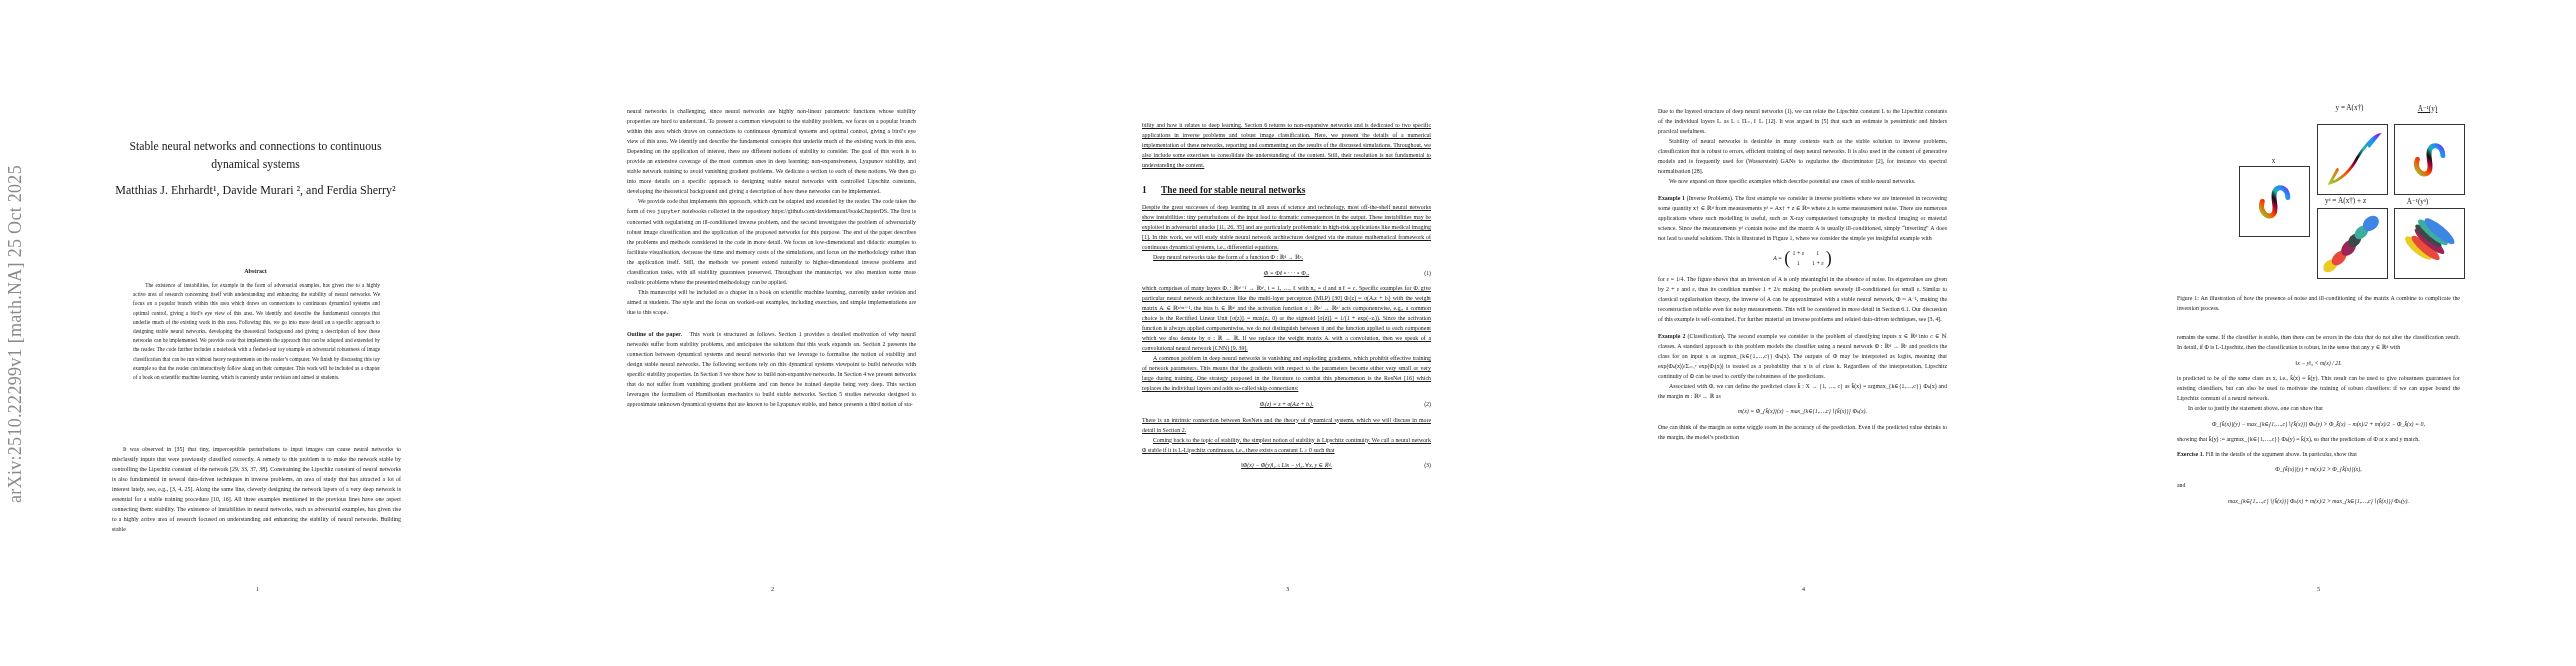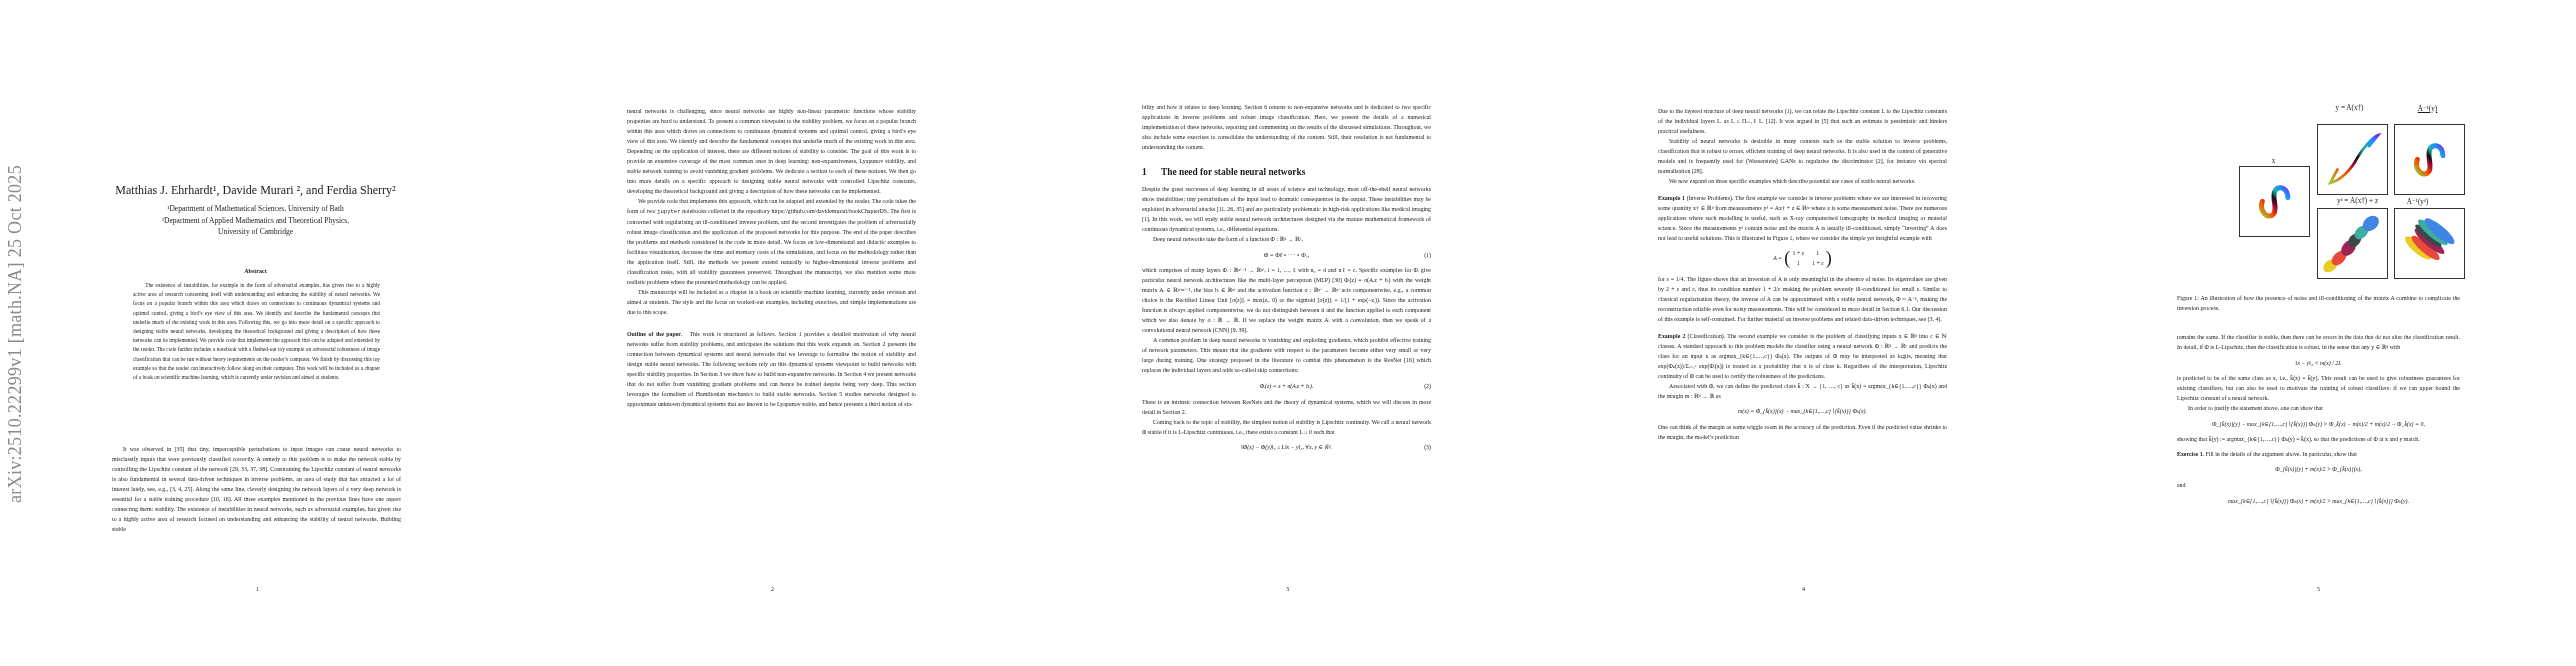--- a/index.html
+++ b/index.html
@@ -33,26 +33,22 @@
   .plabel { position:absolute; width:89px; text-align:center; font-size:7.2px; }
   .caption { position:absolute; font-size:5.9px; line-height:10px; }
 </style>
 </head>
 <body>
 
 <div class="page" style="left:0px;">
   <div class="stamp">
     <span>arXiv:2510.22299v1  [math.NA]  25 Oct 2025</span>
   </div>
+  <div class="title">Stable neural networks and connections to continuous dynamical systems</div>
   <div class="authors">Matthias J. Ehrhardt¹, Davide Murari ², and Ferdia Sherry²</div>
-  <div class="affil">
-    <div>¹Department of Mathematical Sciences, University of Bath</div>
-    <div>²Department of Applied Mathematics and Theoretical Physics,</div>
-    <div>University of Cambridge</div>
-  </div>
   <div class="abs-h">Abstract</div>
   <div class="abs">
     <p>The existence of instabilities, for example in the form of adversarial examples, has given rise to a highly active area of research concerning itself with understanding and enhancing the stability of neural networks. We focus on a popular branch within this area which draws on connections to continuous dynamical systems and optimal control, giving a bird’s eye view of this area. We identify and describe the fundamental concepts that underlie much of the existing work in this area. Following this, we go into more detail on a specific approach to designing stable neural networks, developing the theoretical background and giving a description of how these networks can be implemented. We provide code that implements the approach that can be adapted and extended by the reader. The code further includes a notebook with a fleshed-out toy example on adversarial robustness of image classification that can be run without heavy requirements on the reader’s computer. We finish by discussing this toy example so that the reader can interactively follow along on their computer. This work will be included as a chapter of a book on scientific machine learning, which is currently under revision and aimed at students.</p>
   </div>
   <div class="col" style="left:112px; width:289px; top:444px;">
     <p class="ind">It was observed in [35] that tiny, imperceptible perturbations to input images can cause neural networks to misclassify inputs that were previously classified correctly. A remedy to this problem is to make the network stable by controlling the Lipschitz constant of the network [29, 33, 37, 38]. Constraining the Lipschitz constant of neural networks is also fundamental in several data-driven techniques in inverse problems, an area of study that has attracted a lot of interest lately, see, e.g., [3, 4, 25]. Along the same line, cleverly designing the network layers of a very deep network is essential for a stable training procedure [10, 16]. All three examples mentioned in the previous lines have one aspect connecting them: stability. The existence of instabilities in neural networks, such as adversarial examples, has given rise to a highly active area of research focused on understanding and enhancing the stability of neural networks. Building stable</p>
   </div>
   <div class="pagenum">1</div>
 </div>
 
@@ -60,21 +56,21 @@
   <div class="col" style="left:112px; width:289px; top:106px;">
     <p>neural networks is challenging, since neural networks are highly non-linear parametric functions whose stability properties are hard to understand. To present a common viewpoint to the stability problem, we focus on a popular branch within this area which draws on connections to continuous dynamical systems and optimal control, giving a bird’s eye view of this area. We identify and describe the fundamental concepts that underlie much of the existing work in this area. Depending on the application of interest, there are different notions of stability to consider. The goal of this work is to provide an extensive coverage of the most common ones in deep learning: non-expansiveness, Lyapunov stability, and stable network training to avoid vanishing gradient problems. We dedicate a section to each of these notions. We then go into more details on a specific approach to designing stable neural networks with controlled Lipschitz constants, developing the theoretical background and giving a description of how these networks can be implemented.</p>
     <p class="ind"><span>We provide code that implements this approach, which can be adapted and extended by the reader. The code takes the form of two </span><span class="mono">jupyter</span><span> notebooks collected in the repository https://github.com/davidemurari/bookChapterDS. The first is concerned with regularising an ill-conditioned inverse problem, and the second investigates the problem of adversarially robust image classification and the application of the proposed networks for this purpose. The end of the paper describes the problems and methods considered in the code in more detail. We focus on low-dimensional and didactic examples to facilitate visualisation, decrease the time and memory costs of the simulations, and focus on the methodology rather than the application itself. Still, the methods we present extend naturally to higher-dimensional inverse problems and classification tasks, with all stability guarantees preserved. Throughout the manuscript, we also mention some more realistic problems where the presented methodology can be applied.</span></p>
     <p class="ind">This manuscript will be included as a chapter in a book on scientific machine learning, currently under revision and aimed at students. The style and the focus on worked-out examples, including exercises, and simple implementations are due to this scope.</p>
     <p style="margin-top:12.2px;"><span class="b">Outline of the paper.</span>&nbsp;&nbsp;&nbsp;<span>This work is structured as follows. Section 1 provides a detailed motivation of why neural networks suffer from stability problems, and anticipates the solutions that this work expands on. Section 2 presents the connection between dynamical systems and neural networks that we leverage to formalise the notion of stability and design stable neural networks. The following sections rely on this dynamical systems viewpoint to build networks with specific stability properties. In Section 3 we show how to build non-expansive networks. In Section 4 we present networks that do not suffer from vanishing gradient problems and can hence be trained despite being very deep. This section leverages the formalism of Hamiltonian mechanics to build stable networks. Section 5 studies networks designed to approximate unknown dynamical systems that are known to be Lyapunov stable, and hence presents a third notion of sta-</span></p>
   </div>
   <div class="pagenum">2</div>
 </div>
 
 <div class="page" style="left:1030px;">
-  <div class="col" style="left:112px; width:289px; top:102px;">
+  <div class="col" style="left:112px; width:289px; top:120px;text-decoration:underline;">
     <p>bility and how it relates to deep learning. Section 6 returns to non-expansive networks and is dedicated to two specific applications in inverse problems and robust image classification. Here, we present the details of a numerical implementation of these networks, reporting and commenting on the results of the discussed simulations. Throughout, we also include some exercises to consolidate the understanding of the content. Still, their resolution is not fundamental to understanding the content.</p>
     <div class="sec-h"><span class="n">1</span><span>The need for stable neural networks</span></div>
     <p>Despite the great successes of deep learning in all areas of science and technology, most off-the-shelf neural networks show instabilities: tiny perturbations of the input lead to dramatic consequences in the output. These instabilities may be exploited in adversarial attacks [11, 26, 35] and are particularly problematic in high-risk applications like medical imaging [1]. In this work, we will study stable neural network architectures designed via the mature mathematical framework of continuous dynamical systems, i.e., differential equations.</p>
     <p class="ind">Deep neural networks take the form of a function Φ : ℝᵈ → ℝᶜ,</p>
     <div class="eq">
         <span>Φ = Φℓ ∘ · · · ∘ Φ₁,</span>
         <span class="num">(1)</span>
       </div>
     <p>which comprises of many layers Φᵢ : ℝⁿⁱ⁻¹ → ℝⁿⁱ, i = 1, …, ℓ with n₀ = d and nℓ = c. Specific examples for Φᵢ give particular neural network architectures like the multi-layer perceptron (MLP) [30] Φᵢ(z) = σ(Aᵢz + bᵢ) with the weight matrix Aᵢ ∈ ℝⁿⁱˣⁿⁱ⁻¹, the bias bᵢ ∈ ℝⁿⁱ and the activation function σ : ℝⁿⁱ → ℝⁿⁱ acts componentwise, e.g., a common choice is the Rectified Linear Unit [σ(z)]ᵢ = max(zᵢ, 0) or the sigmoid [σ(z)]ᵢ = 1/(1 + exp(−zᵢ)). Since the activation function is always applied componentwise, we do not distinguish between it and the function applied to each component which we also denote by σ : ℝ → ℝ. If we replace the weight matrix Aᵢ with a convolution, then we speak of a convolutional neural network (CNN) [9, 39].</p>
     <p class="ind">A common problem in deep neural networks is vanishing and exploding gradients, which prohibit effective training of network parameters. This means that the gradients with respect to the parameters become either very small or very large during training. One strategy proposed in the literature to combat this phenomenon is the ResNet [16] which replaces the individual layers and adds so-called skip connections:</p>
@@ -161,21 +157,21 @@
       </svg>
     </div>
 
     <div class="plabel" style="left:182px; top:-2.2px;text-decoration:underline;">A⁻¹(y)</div>
     <div class="panel" style="left:193px; top:18px;">
       <svg width="69" height="69" viewBox="0 0 124 124">
         <path d="M40 62 C34 80 50 95 60 85 C68 75 58 60 62 45 C66 32 85 35 86 55" stroke="url(#g1)" stroke-width="9" fill="none" stroke-linecap="round"></path>
       </svg>
     </div>
 
-    <div class="plabel" style="left:112px; top:91px;">yᵟ = A(x†) + z</div>
+    <div class="plabel" style="left:100px; top:91px;">yᵟ = A(x†) + z</div>
     <div class="panel" style="left:116px; top:102px;">
       <svg width="69" height="69" viewBox="0 0 124 124">
         <g opacity="0.85">
           <ellipse cx="22" cy="102" rx="14" ry="10" fill="#e8c400" transform="rotate(-40 22 102)"></ellipse>
           <ellipse cx="38" cy="88" rx="16" ry="10" fill="#e62a1a" transform="rotate(-45 38 88)"></ellipse>
           <ellipse cx="55" cy="70" rx="16" ry="11" fill="#8b0038" transform="rotate(-50 55 70)"></ellipse>
           <ellipse cx="66" cy="56" rx="14" ry="10" fill="#1a2a2a" transform="rotate(-50 66 56)"></ellipse>
           <ellipse cx="78" cy="42" rx="14" ry="10" fill="#1aa090" transform="rotate(-45 78 42)"></ellipse>
           <ellipse cx="95" cy="26" rx="16" ry="12" fill="#1e70e0" transform="rotate(-40 95 26)"></ellipse>
         </g>

